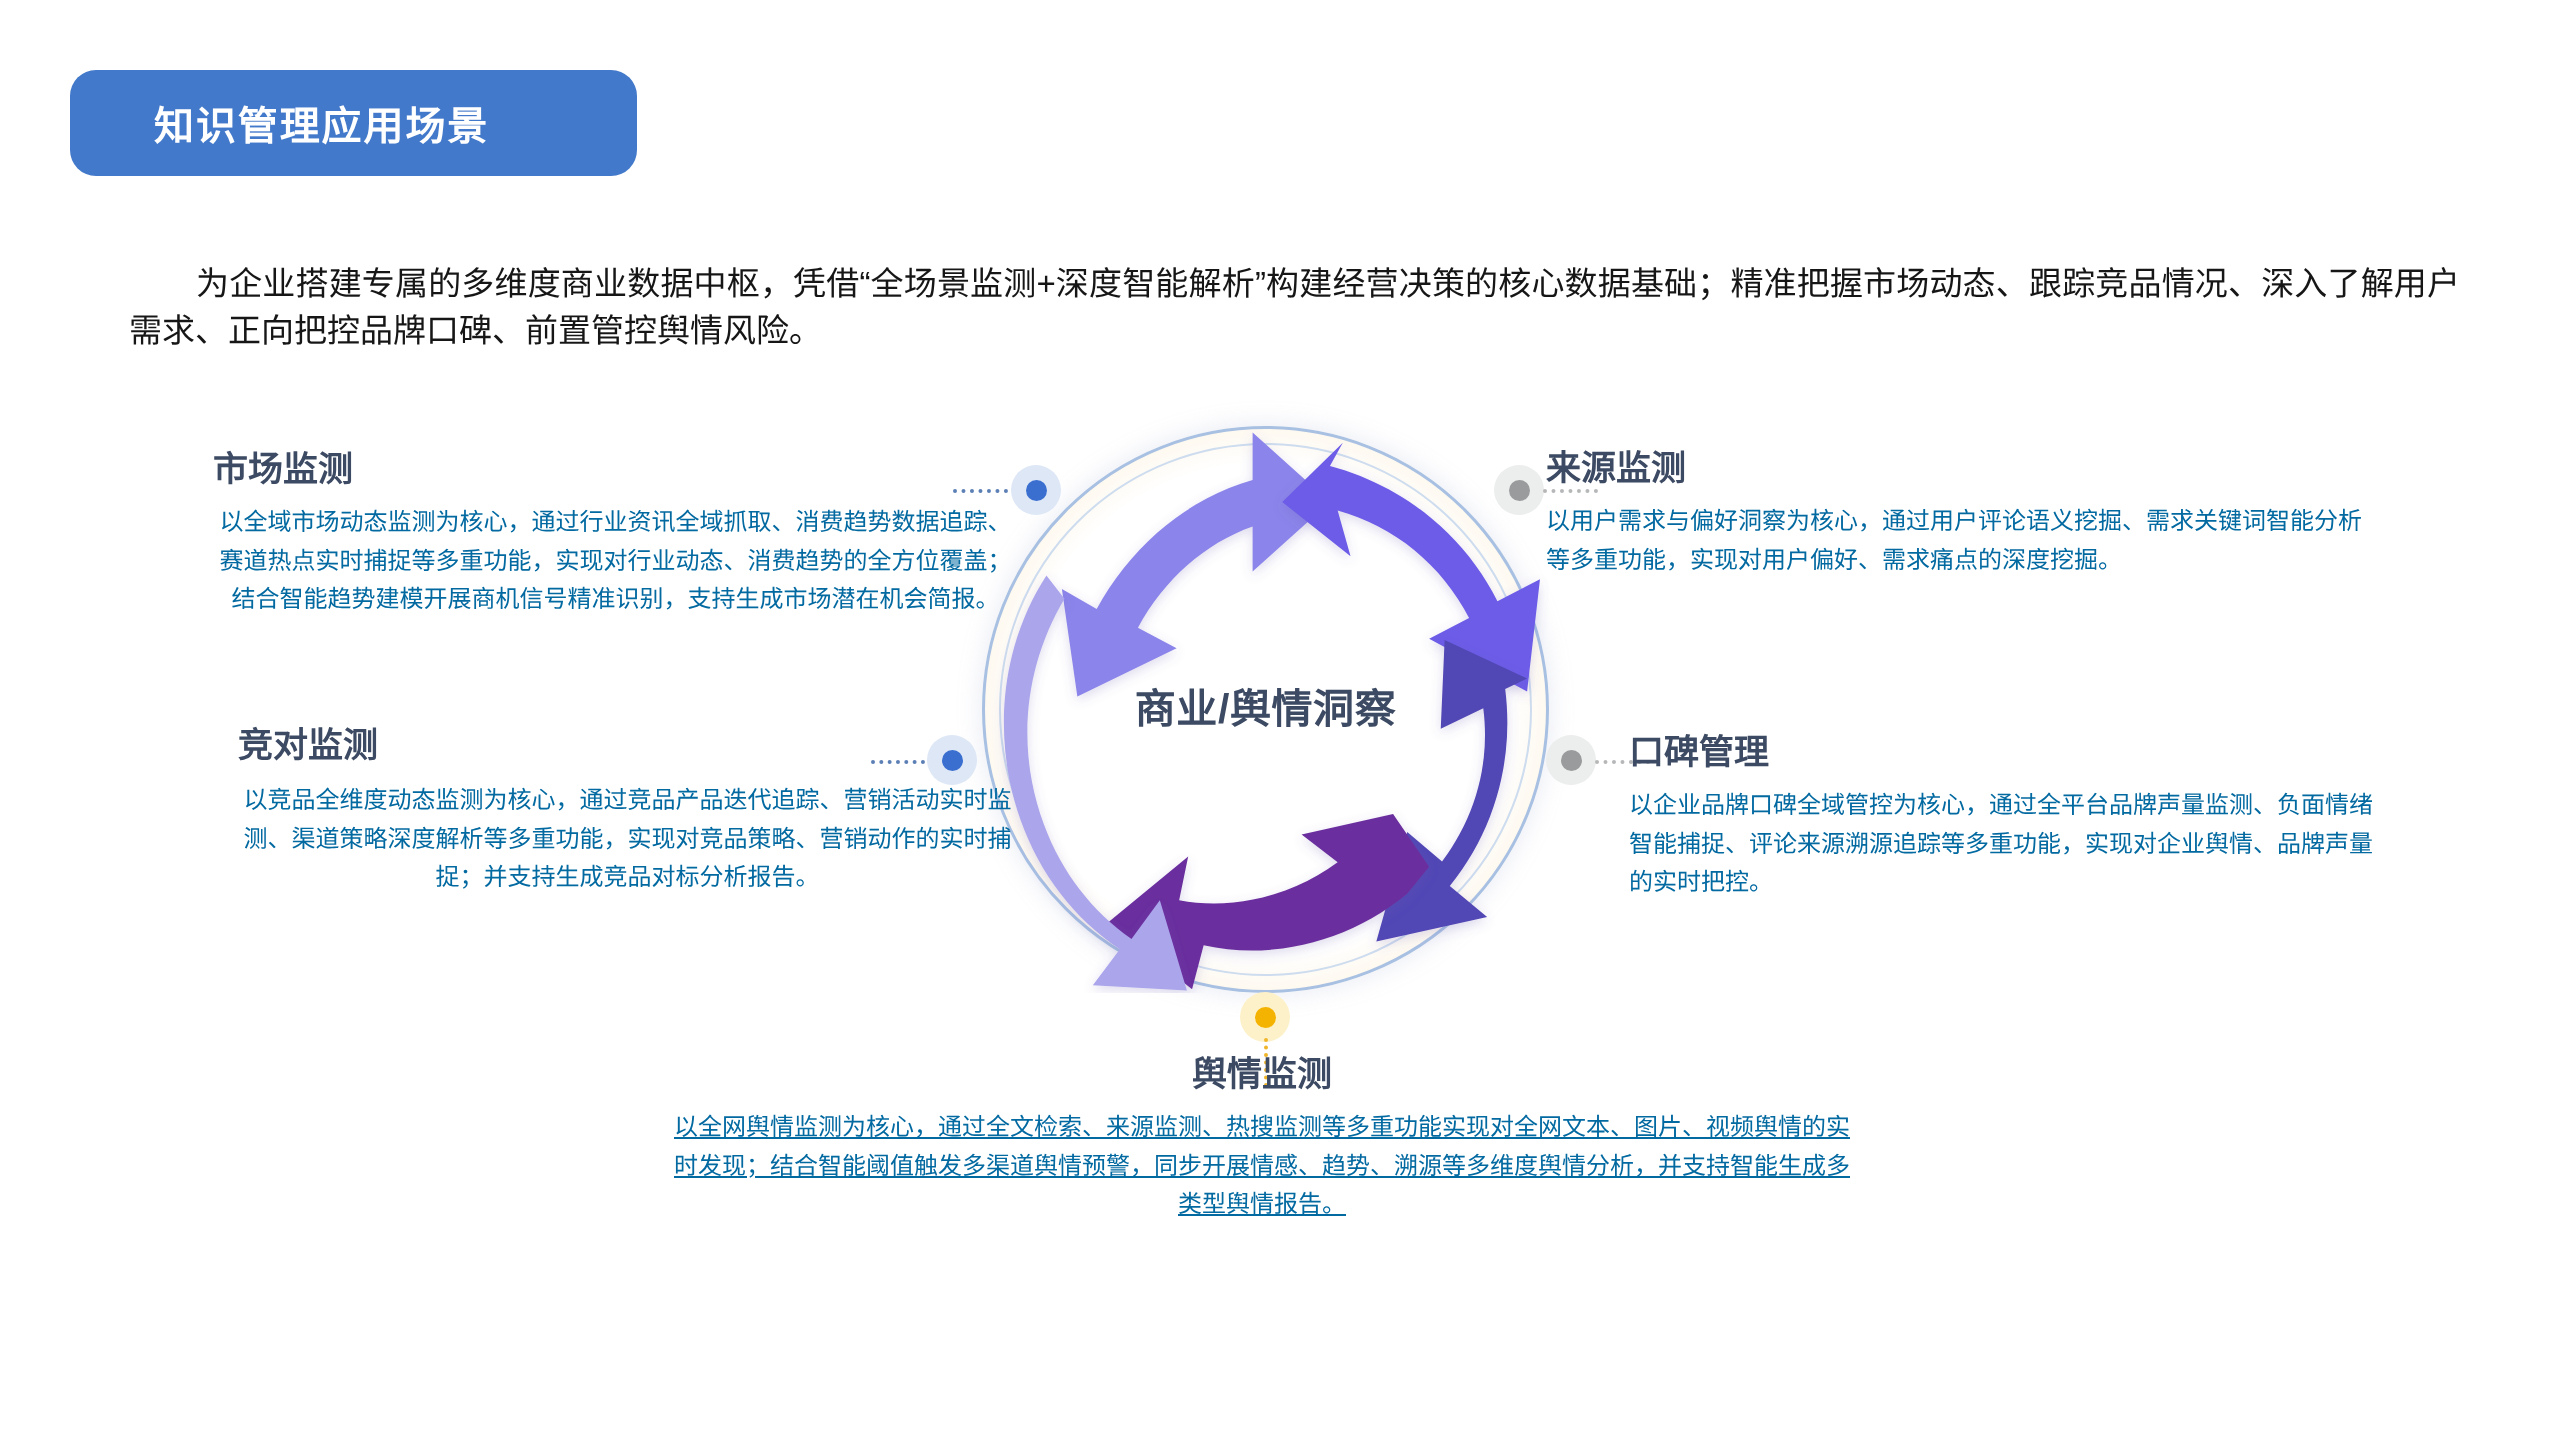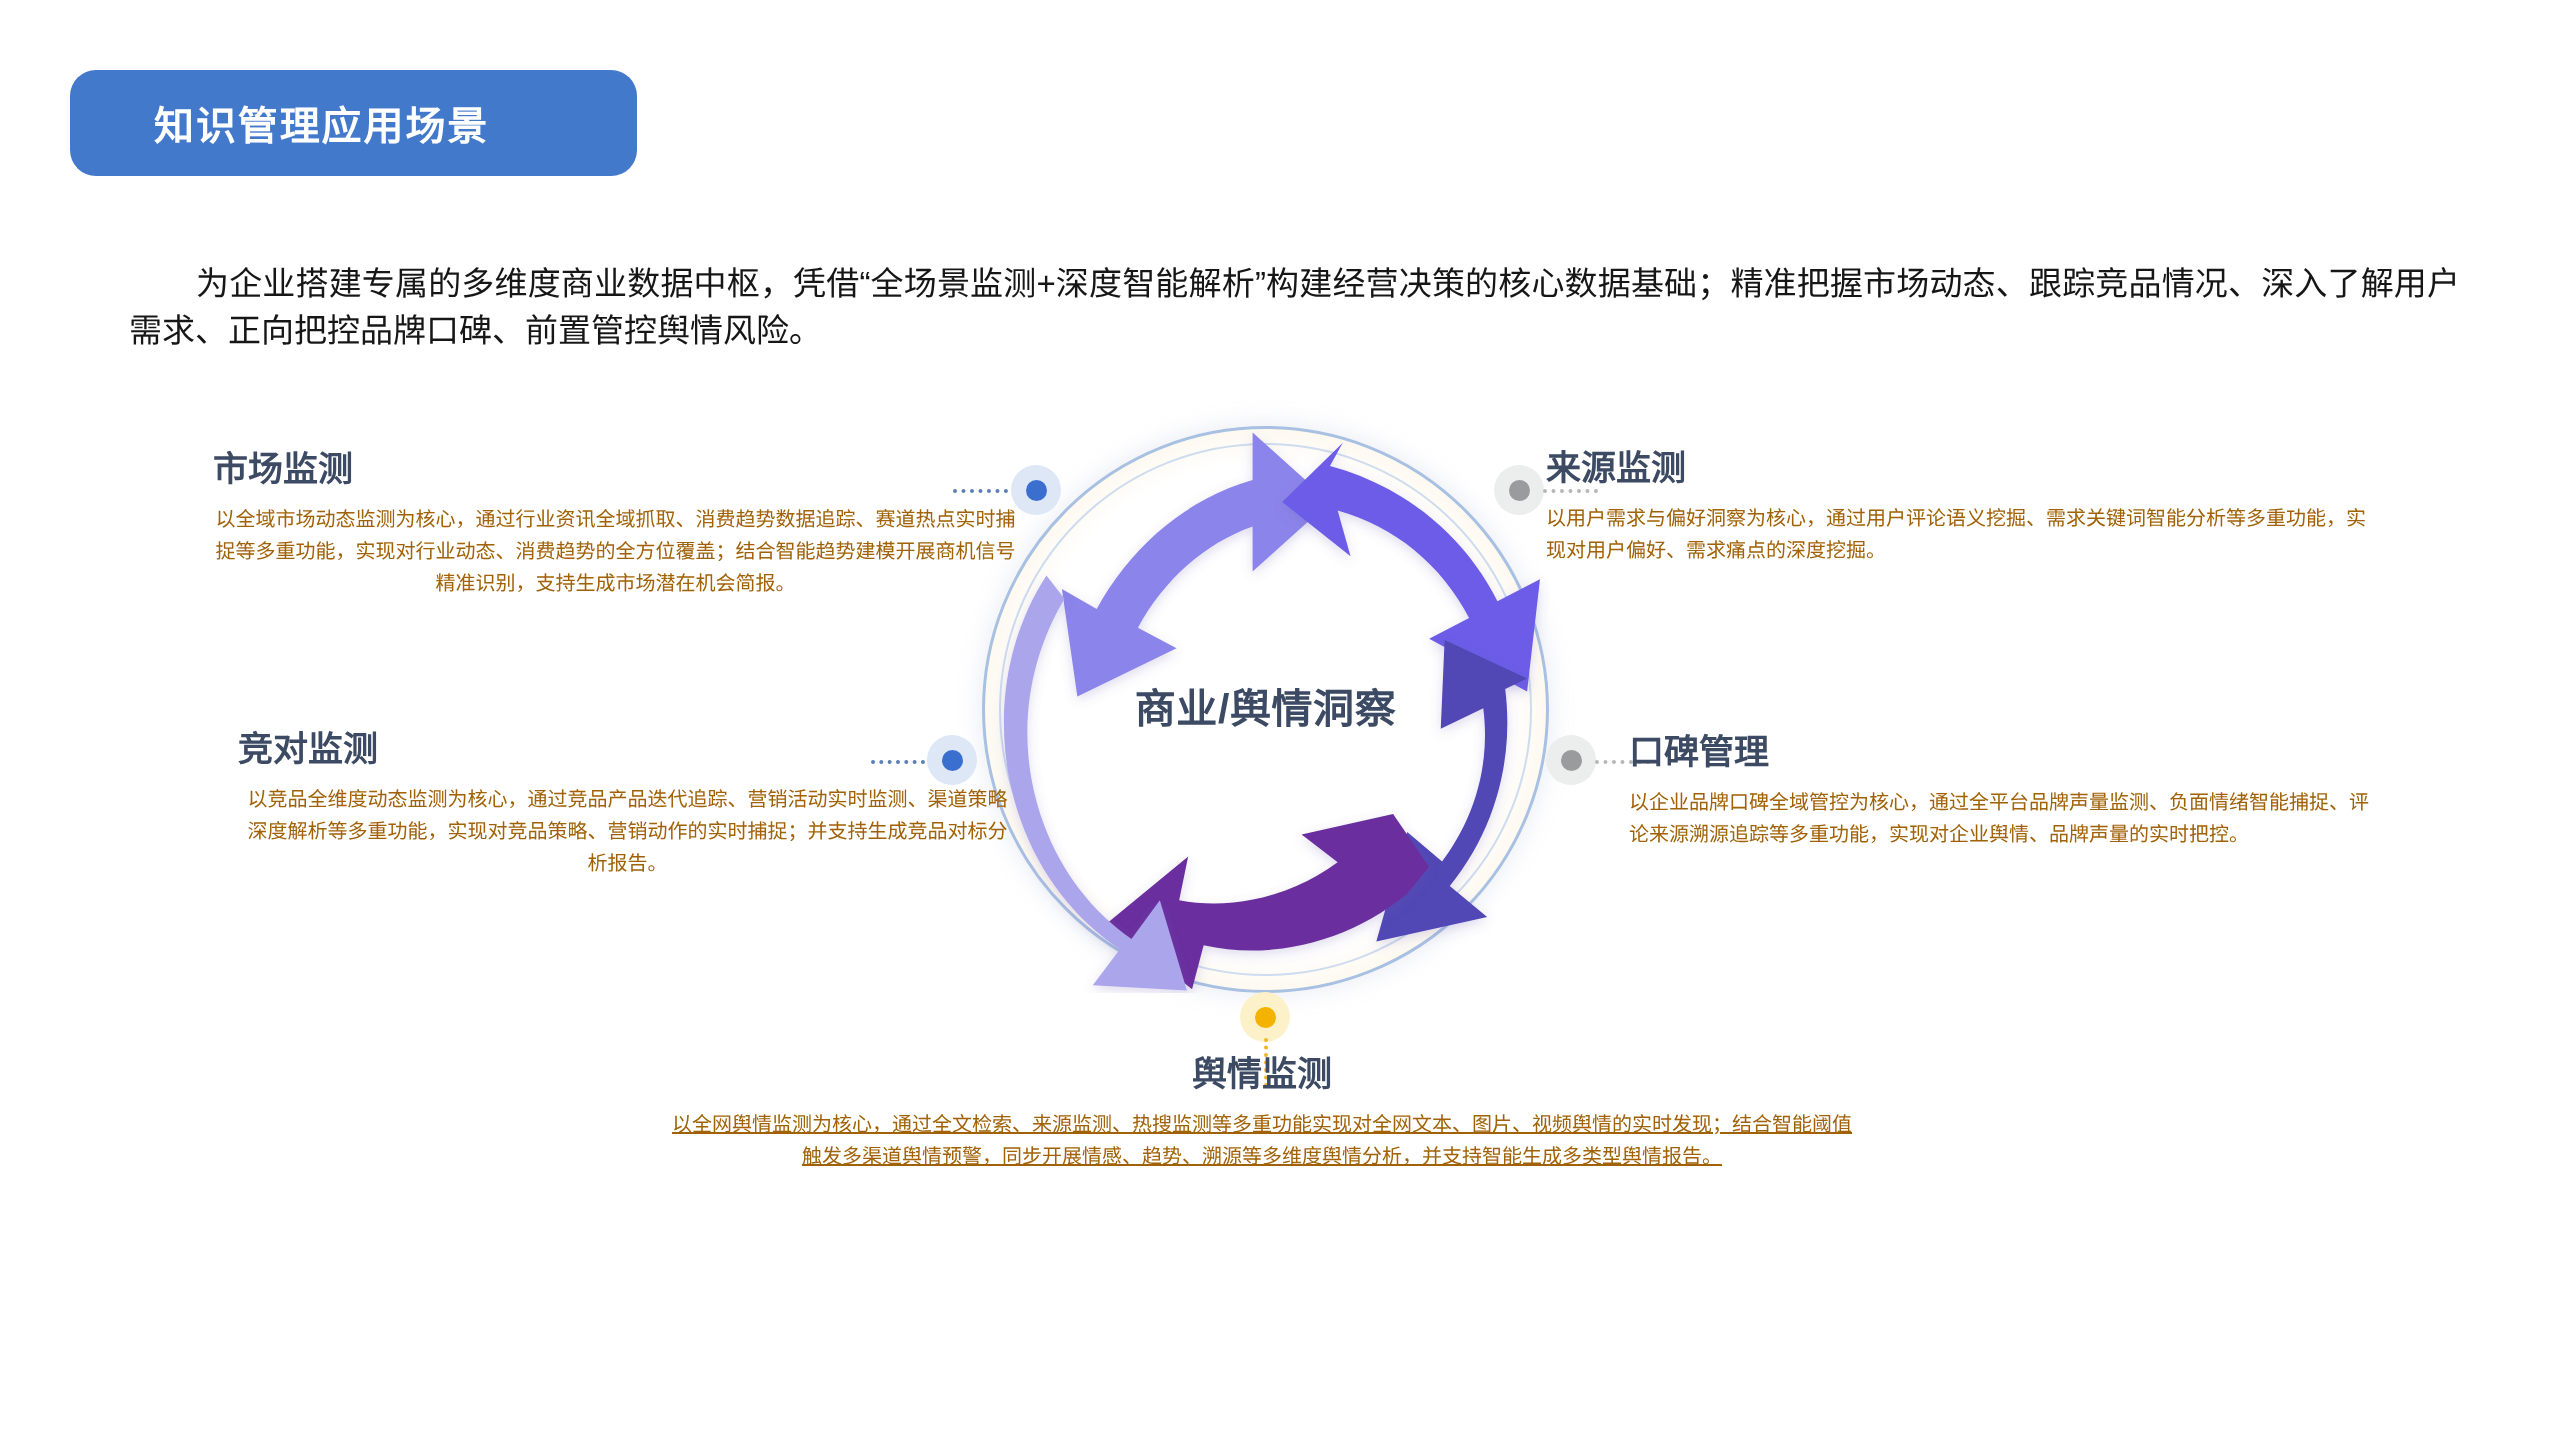--- a/index.html
+++ b/index.html
@@ -106,33 +106,33 @@
     width:0;height:auto;border-top:none;border-left:4.5px dotted #f0b62b;
   }
 
   
   .callout{position:absolute;}
   .callout .head{
     font-size:35px;font-weight:bold;color:#3c4a63;
     line-height:1;white-space:nowrap;
   }
   .callout .body{
-    font-size:20px;line-height:1.62;color:#a16207;
+    font-size:24px;line-height:1.62;color:#0369a1;
     margin-top:16.7px;
   }
   .callout.right-side .body,
   .callout.right-side .head{text-align:left;}
   .callout.left-side .body{text-align:center;}
   .callout.left-side .head{text-align:left;}
   .callout.bottom-side .head{text-align:center;}
   .callout.bottom-side .body{text-align:center;text-decoration:underline;}
 
   
   #co-market{left:213px;top:451px;width:805px;}
-  #co-competitor{left:238px;top:731px;width:779px;}
+  #co-competitor{left:238px;top:731px;width:779px;font-family:Liberation Mono, monospace;}
   #co-user{left:1546px;top:450px;width:831px;}
   #co-reputation{left:1629px;top:734px;width:753px;}
   #co-opinion{left:663px;top:1056px;width:1198px;}
 </style>
 </head>
 <body>
 
 <div class="slide">
 
   <div class="title-badge">

